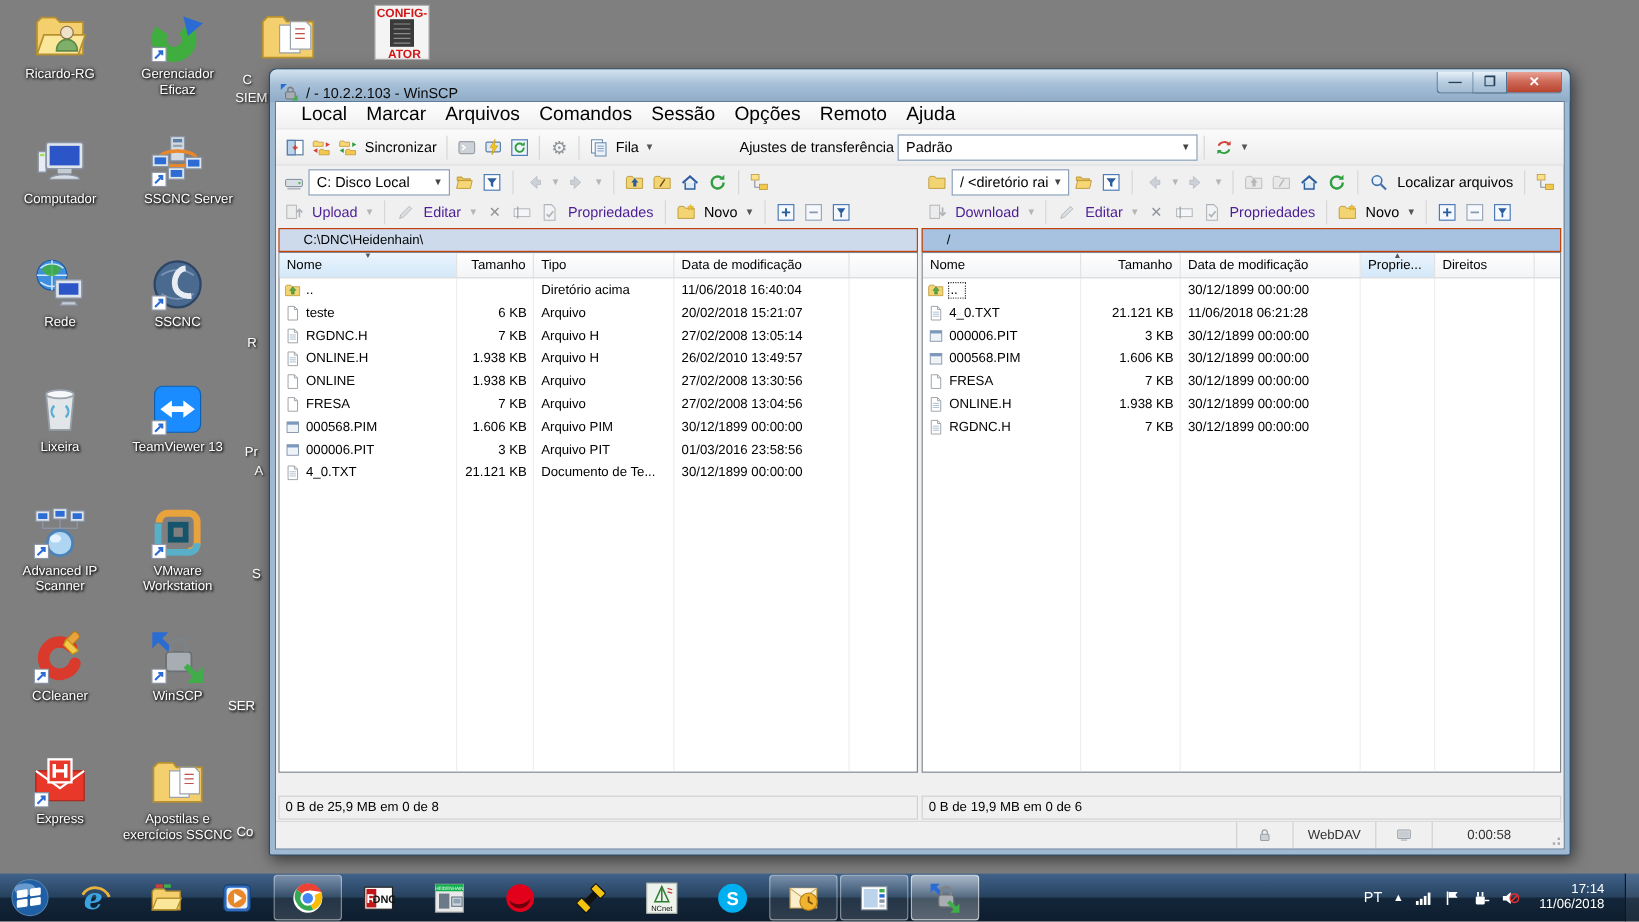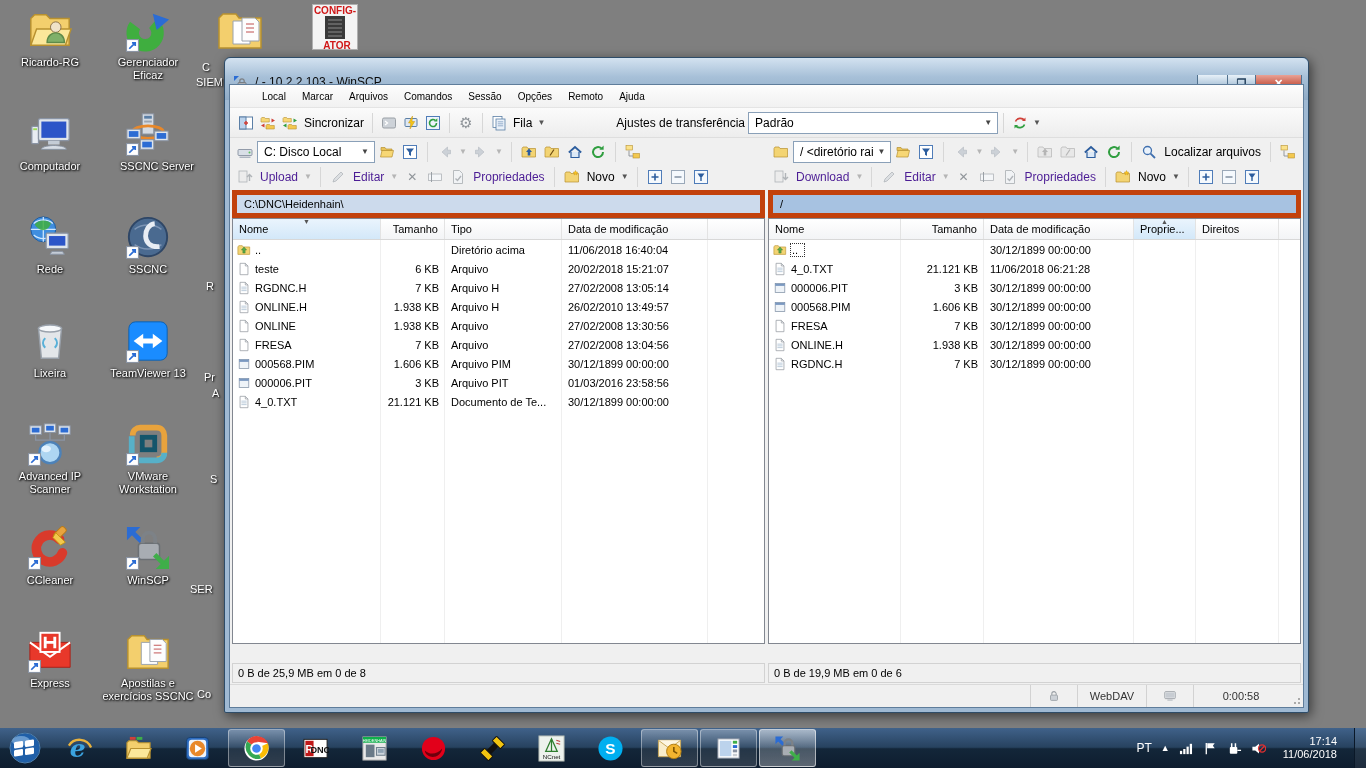--- a/index.html
+++ b/index.html
@@ -15,36 +15,36 @@
   .dicon .lbl{color:#fff;font-size:11px;line-height:13px;margin-top:3px;
               text-shadow:1px 1px 2px #000,0 0 3px #000}
   .partial{position:absolute;color:#fff;font-size:11px;text-shadow:1px 1px 2px #000;white-space:nowrap}
   .topicon{position:absolute;width:48px;height:48px}
   .topicon svg{width:100%;height:100%}
 
   
   #win{position:absolute;left:224px;top:57px;width:1083px;height:654px;
        background:#9fb9d3;border:1px solid #2e4c68;border-radius:6px 6px 2px 2px;
        box-shadow:2px 3px 12px rgba(0,0,0,.55)}
-  .titlebar{height:25px;display:flex;align-items:flex-start;gap:6px;padding:17px 6px 0 8px;
+  .titlebar{height:25px;display:flex;align-items:flex-end;gap:6px;padding:2px 6px 0 8px;
             font-size:12px;color:#0a0a0a;
             background:linear-gradient(#d3e2f0,#a7c0d8 45%,#8fabc6);border-radius:6px 6px 0 0}
   .ticon{width:16px;height:16px}.ticon svg{width:16px;height:16px}
   .wbtns{margin-left:auto;display:flex;align-self:flex-start;margin-top:0}
   .wb{height:17px;display:flex;align-items:center;justify-content:center;
       border:1px solid #51718e;border-top:none;color:#23405c;font-size:11px;font-weight:bold;
       background:linear-gradient(#e7f0f8,#b8cddf 50%,#a3bcd2);cursor:pointer}
   .wb.min{width:29px;border-radius:0 0 0 4px}
   .wb.max{width:27px;border-left:none;border-right:none}
   .wb.cls{width:45px;border-radius:0 0 4px 0;color:#fff;
           background:linear-gradient(#e9a296,#cf6a58 45%,#b8432f)}
   .client{position:absolute;left:4px;right:4px;top:26px;bottom:4px;background:#f0f0f0;
           border:1px solid #5f7d9b;display:flex;flex-direction:column;overflow:hidden}
 
-  .menubar{height:22px;display:flex;align-items:center;padding-left:24px;font-size:10px;
+  .menubar{height:22px;display:flex;align-items:flex-end;padding-left:13px;font-size:16px;
            background:linear-gradient(#fdfdfd,#f1f1f1);border-bottom:1px solid #e4e4e4}
   .menubar span{padding:2px 8px;cursor:pointer}
 
   .toolbar{height:29px;display:flex;align-items:center;padding:0 5px;font-size:12px;
            background:linear-gradient(#fbfbfb,#ededed);border-bottom:1px solid #dedede}
   .ti{width:22px;height:22px;display:inline-flex;align-items:center;justify-content:center;flex:none}
   .ti svg{width:16px;height:16px}
   .tsep{width:1px;height:20px;background:#d7d7d7;margin:0 5px;flex:none}
   .tlabel{padding:0 3px;white-space:nowrap}
   .dim{color:#4c1d95}
@@ -60,22 +60,22 @@
   .tab{display:flex;align-items:center;gap:5px;height:21px;padding:0 10px 0 7px;font-size:12px;
        border:1px solid #9aa9b8;border-bottom:none;border-radius:2px 2px 0 0;cursor:pointer;
        background:linear-gradient(#f4f8fb,#dce5ee)}
   .tab svg{width:15px;height:15px}
   .tab.active{background:#fff;height:23px;margin-bottom:-1px}
 
   
   .panels{flex:1;display:flex;gap:3px;padding:1px 2px;min-height:0}
   .panel{flex:1;display:flex;flex-direction:column;min-width:0}
   .ptool{height:25px;display:flex;align-items:center;gap:1px;padding:0 2px;font-size:12px;white-space:nowrap}
-  .pathbar{height:18px;background:#ccdaec;border:5px solid #c2410c;display:flex;align-items:center;
-           padding:0 7px;font-size:11px;margin:1px 0 0 0}
+  .pathbar{height:18px;background:#ccdaec;border:1px solid #c2410c;display:flex;align-items:center;
+           padding:0 20px;font-size:11px;margin:1px 0 0 0}
   .panel.remote .pathbar{background:#a7c2e1}
   .flist{flex:1;background:#fff;border:1px solid #828790;position:relative;overflow:hidden}
   .fhead{display:grid;height:20px;font-size:11px;position:relative;z-index:2;
          background:linear-gradient(#ffffff,#f3f4f6);border-bottom:1px solid #d8d8d8}
   .hc{display:flex;align-items:center;padding:0 6px;border-right:1px solid #e3e3e3;position:relative;
       white-space:nowrap;overflow:hidden;cursor:pointer}
   .hc.sorted{background:linear-gradient(#eaf4fd,#d3e8f9)}
   .hc.num{justify-content:flex-end}
   .sortmark{position:absolute;top:-1px;left:50%;transform:translateX(-50%);font-size:7px;color:#555;line-height:8px}
   .frow{display:grid;height:19px;font-size:11px;align-items:center;position:relative;z-index:2;cursor:default}

